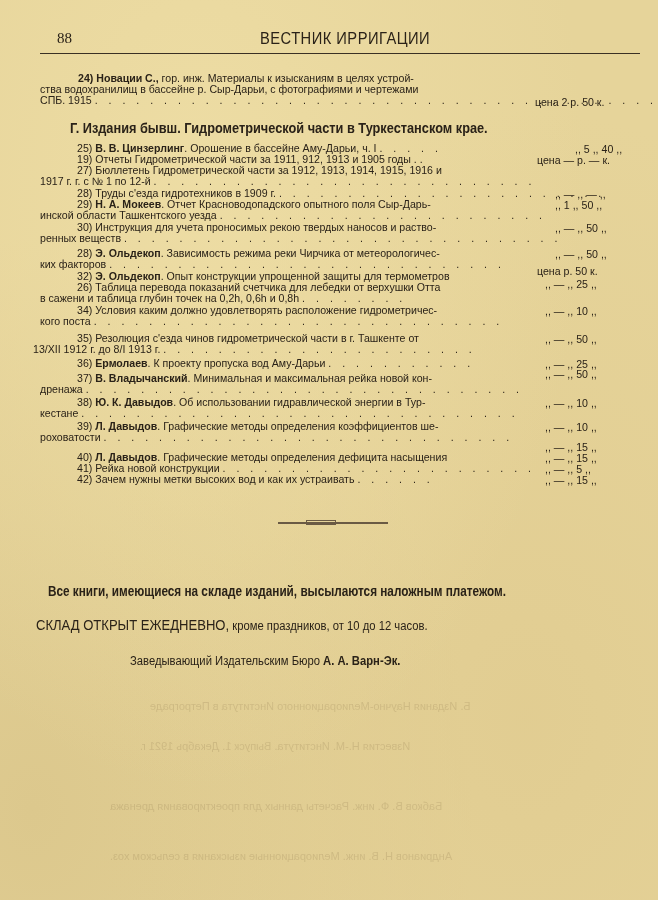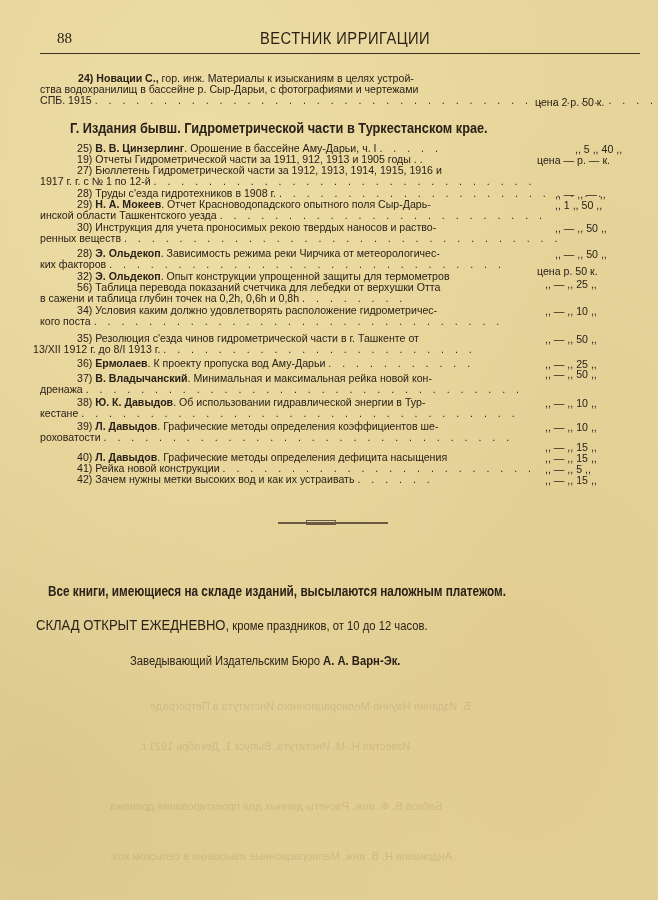--- a/index.html
+++ b/index.html
@@ -62,39 +62,39 @@
 
   <div class="entry" style="left:77px; top:143px;"><span>25)</span> <span class="b">В. В. Цинзерлинг</span><span>. Орошение в бассейне Аму-Дарьи, ч. I</span> <span class="dots">. . . . .</span></div>
   <div class="price" style="left:575px; top:143px;">,,   5 ,, 40 ,,</div>
 
   <div class="entry" style="left:77px; top:154px;"><span>19)</span> <span>Отчеты Гидрометрической части за 1911,   912, 1913 и 1905 годы</span> . .</div>
   <div class="price" style="left:537px; top:154px;">цена  — р. — к.</div>
 
   <div class="entry" style="left:77px; top:165px;"><span>27)</span> <span>Бюллетень Гидрометрической части за 1912, 1913, 1914, 1915, 1916 и</span></div>
   <div class="entry" style="left:40px; top:176px;"><span>1917 г. г. с № 1 по 12-й</span> <span class="dots">. . . . . . . . . . . . . . . . . . . . . . . . . . . .</span></div>
 
-  <div class="entry" style="left:77px; top:188px;"><span>28)</span> <span>Труды с'езда гидротехников  в  1908 г.</span> <span class="dots">. . . . . . . . . . . . . . . . . . . . . . . .</span></div>
+  <div class="entry" style="left:77px; top:188px;"><span>28)</span> <span>Труды с'езда гидротехников  в  1909 г.</span> <span class="dots">. . . . . . . . . . . . . . . . . . . . . . . .</span></div>
   <div class="price" style="left:555px; top:188px;">,,  — ,, — ,,</div>
 
   <div class="entry" style="left:77px; top:199px;"><span>29)</span> <span class="b">Н. А. Мокеев</span><span>. Отчет  Красноводопадского опытного поля Сыр-Дарь-</span></div>
   <div class="price" style="left:555px; top:199px;">,,  1 ,, 50 ,,</div>
   <div class="entry" style="left:40px; top:210px;"><span>инской области Ташкентского уезда</span> <span class="dots">. . . . . . . . . . . . . . . . . . . . . . . .</span></div>
 
   <div class="entry" style="left:77px; top:222px;"><span>30)</span> <span>Инструкция для учета проносимых рекою твердых наносов и раство-</span></div>
   <div class="price" style="left:555px; top:222px;">,,  — ,, 50 ,,</div>
   <div class="entry" style="left:40px; top:233px;"><span>ренных веществ</span> <span class="dots">. . . . . . . . . . . . . . . . . . . . . . . . . . . . . . . .</span></div>
 
   <div class="entry" style="left:77px; top:248px;"><span>28)</span> <span class="b">Э. Ольдекоп</span><span>. Зависимость режима реки Чирчика от  метеорологичес-</span></div>
   <div class="price" style="left:555px; top:248px;">,,  — ,, 50 ,,</div>
   <div class="entry" style="left:40px; top:259px;"><span>ких факторов</span> <span class="dots">. . . . . . . . . . . . . . . . . . . . . . . . . . . . .</span></div>
 
   <div class="entry" style="left:77px; top:271px;"><span>32)</span> <span class="b">Э. Ольдекоп</span><span>. Опыт конструкции упрощенной защиты для термометров</span></div>
   <div class="price" style="left:537px; top:265px;">цена   р. 50 к.</div>
 
-  <div class="entry" style="left:77px; top:282px;"><span>56)</span> <span>Таблица перевода показаний счетчика для лебедки от верхушки Отта</span></div>
+  <div class="entry" style="left:77px; top:282px;"><span>26)</span> <span>Таблица перевода показаний счетчика для лебедки от верхушки Отта</span></div>
   <div class="price" style="left:545px; top:278px;">,,  — ,, 25 ,,</div>
   <div class="entry" style="left:40px; top:293px;"><span>в сажени и таблица глубин точек на 0,2h, 0,6h и 0,8h</span> <span class="dots">. . . . . . . .</span></div>
 
   <div class="entry" style="left:77px; top:305px;"><span>34)</span> <span>Условия каким должно удовлетворять  расположение гидрометричес-</span></div>
   <div class="price" style="left:545px; top:305px;">,,  — ,, 10 ,,</div>
   <div class="entry" style="left:40px; top:316px;"><span>кого поста</span> <span class="dots">. . . . . . . . . . . . . . . . . . . . . . . . . . . . . .</span></div>
 
   <div class="entry" style="left:77px; top:333px;"><span>35)</span> <span>Резолюция с'езда чинов  гидрометрической  части  в г. Ташкенте от</span></div>
   <div class="price" style="left:545px; top:333px;">,,  — ,, 50 ,,</div>
   <div class="entry" style="left:33px; top:344px;"><span>13/XII 1912 г. до 8/I 1913 г.</span> <span class="dots">. . . . . . . . . . . . . . . . . . . . . . .</span></div>

